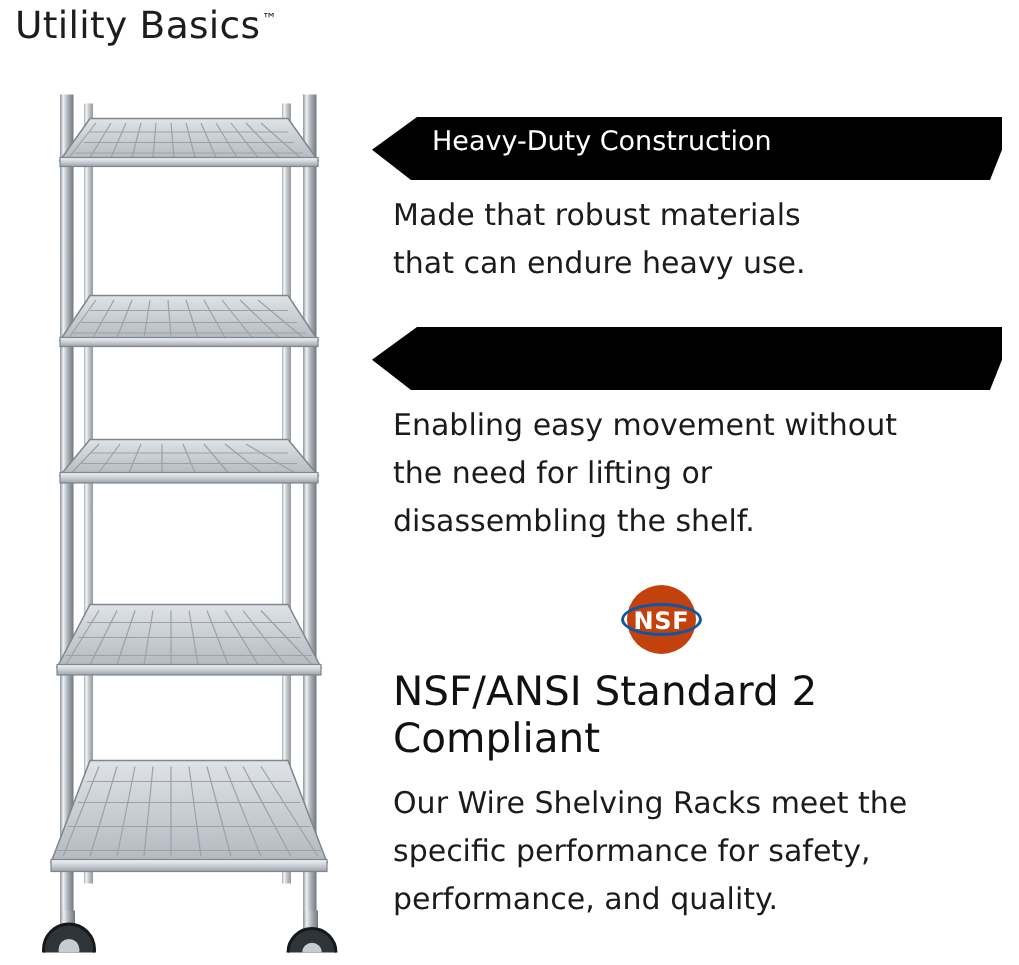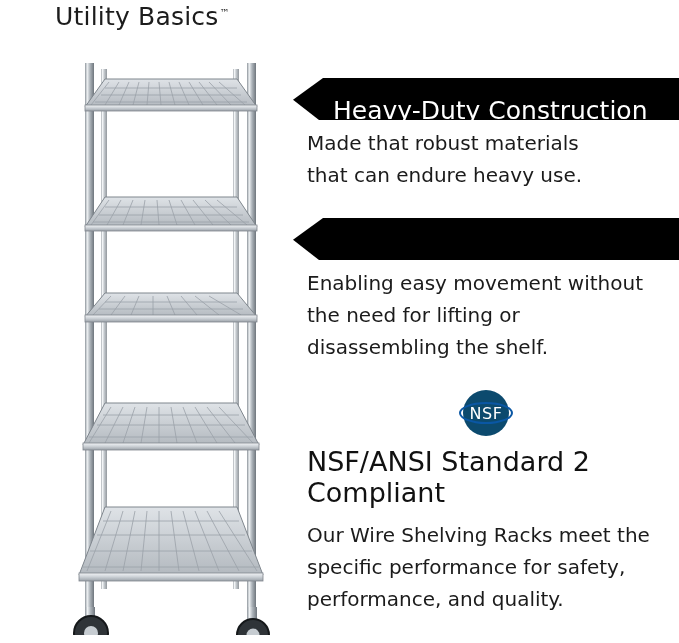--- a/index.html
+++ b/index.html
@@ -12,21 +12,20 @@
     width: 679px;
     height: 643px;
     overflow: hidden;
     position: relative;
   }
   #page {
     position: relative;
     width: 599px;
     height: 643px;
     background: #ffffff;
-    margin-left: 45px;
   }
 
   
   .brand {
     position: absolute;
     left: 10px;
     top: 2px;
     font-size: 25px;
     color: #1c1c1c;
     letter-spacing: 0.2px;
@@ -67,23 +66,23 @@
     top: 0;
     width: 100%;
     height: 42px;
     background: #000000;
     -webkit-clip-path: polygon(0 52%, 30px 0, 100% 0, 100% 52%, 98% 100%, 26px 100%);
     clip-path: polygon(0 52%, 30px 0, 100% 0, 100% 52%, calc(100% - 8px) 100%, 26px 100%);
   }
   .banner .ribbon-text {
     position: absolute;
     left: 40px;
-    top: 16px;
+    top: 0;
     color: #ffffff;
-    font-size: 25px;
+    font-size: 18px;
     line-height: 34px;
     white-space: nowrap;
   }
 
   .para {
     font-size: 20px;
     line-height: 26px;
     color: #1b1b1b;
     margin: 0 0 6px 14px;
     max-width: 400px;
@@ -93,27 +92,27 @@
   .spacer-md { height: 14px; }
 
   
   .nsf-wrap {
     margin: 10px 0 10px 170px;
   }
   .nsf-badge {
     width: 46px;
     height: 46px;
     border-radius: 50%;
-    background: #0c4a6e;
+    background: #c2410c;
     color: #ffffff;
     display: flex;
     align-items: center;
     justify-content: center;
     font-size: 16px;
-    font-weight: normal;
+    font-weight: bold;
     letter-spacing: 0.5px;
     position: relative;
   }
   .nsf-badge::after {
     content: "";
     position: absolute;
     left: 50%;
     top: 50%;
     transform: translate(-50%, -50%);
     width: 54px;

